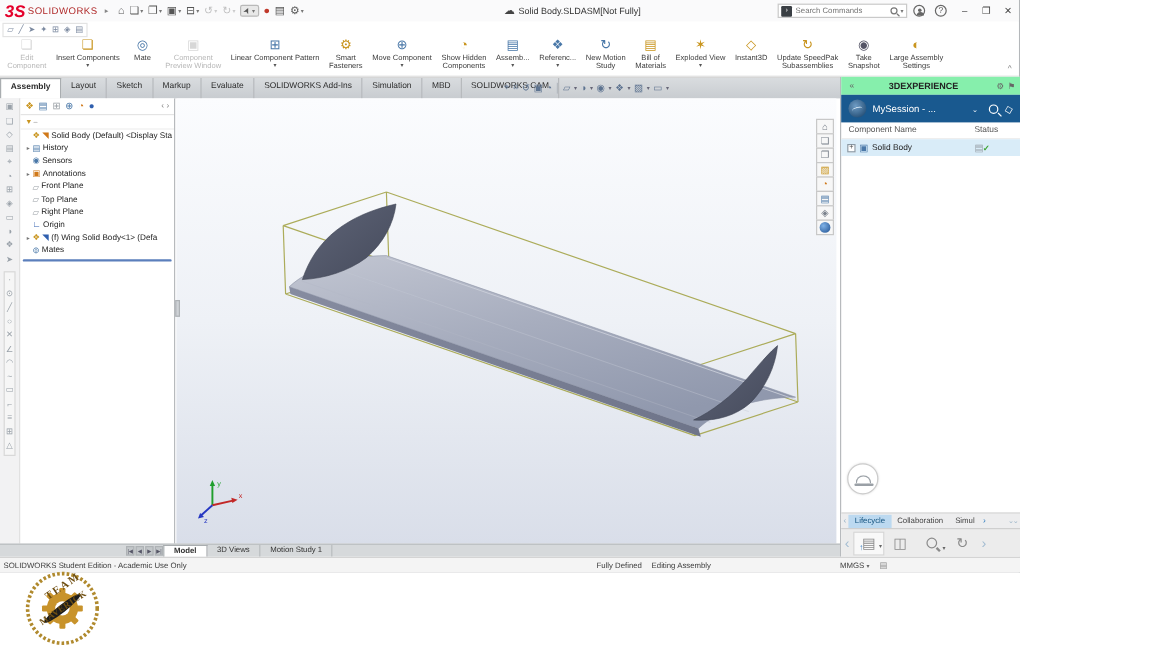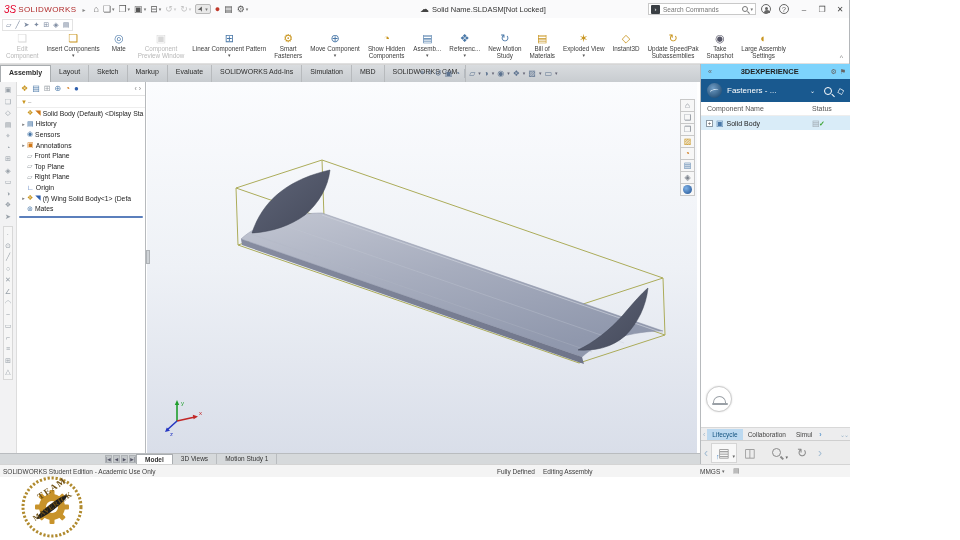--- a/index.html
+++ b/index.html
@@ -1,20 +1,20 @@
 <!DOCTYPE html>
 <html><head>
 <meta charset="utf-8">
 <style>
 *{margin:0;padding:0;box-sizing:border-box}
 html,body{width:960px;height:540px;background:#fff;font-family:"Liberation Sans",sans-serif;overflow:hidden;position:relative}
 .window{position:absolute;left:0;top:0;width:850px;height:477px;background:#fff;border-right:1px solid #b4b7ba;border-bottom:1px solid #b4b7ba;color:#333}
 
 .titlebar{position:absolute;top:0;left:0;right:0;height:18px;background:#fafafb;display:flex;align-items:center;font-size:8px}
-.logo-mark{color:#e4002b;font-weight:normal;font-style:italic;font-size:10px;margin:0 2px 0 4px}
+.logo-mark{color:#e4002b;font-weight:bold;font-style:italic;font-size:14px;margin:0 2px 0 4px}
 .logo-text{color:#b02a2a;font-weight:normal;font-size:8px;letter-spacing:.4px}
 .tb-exp{color:#888;font-size:6px;margin:0 6px}
 .qa{color:#555;font-size:9px;margin:0 2px;display:inline-flex;align-items:center}
 .qa .car{font-size:5px;color:#777;margin-left:1px}
 .qa.dis{opacity:.35}
 .qa.sel{border:1px solid #b9b9b9;background:#e8e8e8;padding:0 2px;border-radius:2px}
 .doc-title{position:absolute;left:420px;top:4px;display:flex;align-items:center;font-size:7.5px;color:#333}
 .doc-title .cl{font-size:9px;color:#444;margin-right:3px}
 .searchbox{position:absolute;left:648px;top:3px;width:108px;height:12px;border:1px solid #c9c9c9;background:#fff;display:flex;align-items:center;padding:0 2px}
 .sw-badge{width:9px;height:9px;background:#3a3f44;color:#fff;font-size:6px;display:flex;align-items:center;justify-content:center;border-radius:1px;margin-right:3px}
@@ -63,21 +63,21 @@
 
 .gfx{position:absolute;left:147px;top:0;width:550px;height:371px;background:linear-gradient(180deg,#fbfcfe 0%,#eef1f6 50%,#d9dee9 100%);overflow:hidden}
 .gfx svg.model{position:absolute;left:0;top:0}
 .vtools{position:absolute;right:2px;top:18px;display:flex;flex-direction:column}
 .vt{width:15px;height:13px;background:rgba(247,247,247,.95);border:1px solid #c8c8c8;margin-top:-1px;display:flex;align-items:center;justify-content:center;font-size:8px;color:#7b828c}
 .vt.globe span{width:9px;height:9px;border-radius:50%;background:radial-gradient(circle at 35% 35%,#7fb2e8,#1e4f8f);display:block}
 .triad{position:absolute;left:14px;bottom:16px}
 .splitgrab{position:absolute;left:146px;top:168px;width:4px;height:14px;background:#cfd3d7;border:1px solid #aeb2b6}
 
 .rpanel{position:absolute;left:700px;top:64px;width:150px;height:400px;background:#fff;border-left:1px solid #b7babd;font-size:7px}
-.phead{height:15px;background:#7dd3fc;display:flex;align-items:center;padding:0 4px;font-size:7.5px}
+.phead{height:15px;background:#86efac;display:flex;align-items:center;padding:0 4px;font-size:7.5px}
 .phead .t{flex:1;text-align:center;font-weight:bold;color:#222}
 .phead .s{color:#666;font-size:7px;margin-left:3px}
 .sessionbar{height:23px;background:#19598f;display:flex;align-items:center;padding:0 6px;color:#fff}
 .compass{width:15px;height:15px;border-radius:50%;background:radial-gradient(circle at 40% 35%,#6f9cc4,#123c63);position:relative;margin-right:5px}
 .compass:after{content:"";position:absolute;left:3px;top:6px;width:9px;height:4px;border-radius:50%;border-top:1.5px solid #cfe3f3;transform:rotate(-15deg)}
 .sessionbar .nm{font-size:8px;flex:1}
 .sessionbar .ch{font-size:6px;margin:0 4px}
 .wmag{width:8px;height:8px;border:1.4px solid #fff;border-radius:50%;position:relative;margin:0 5px}
 .wmag:after{content:"";position:absolute;width:4px;height:1.4px;background:#fff;left:6px;top:7px;transform:rotate(45deg)}
 .tagic{font-size:9px;transform:rotate(-15deg)}
@@ -169,21 +169,21 @@
       </span>
     <span class="qa">
         <span>▤</span>
       </span>
     <span class="qa">
         <span>⚙</span>
         <span class="car">▾</span>
       </span>
     <div class="doc-title">
       <span class="cl">☁</span>
-      <span>Solid Name.SLDASM[Not Locked]</span>
+      <span>Solid Body.SLDASM[Not Fully]</span>
     </div>
     <div class="searchbox">
       <span class="sw-badge">›</span>
       <input placeholder="Search Commands" style="">
       <span class="mag"></span>
       <span style="font-size:5px;color:#777">▾</span>
     </div>
     <div class="win-ctrl">
       <span class="user-circ"></span>
       <span class="help-circ">?</span>
@@ -504,21 +504,21 @@
 
   <div class="rpanel">
     <div class="phead">
       <span class="s">«</span>
       <span class="t">3DEXPERIENCE</span>
       <span class="s">⚙</span>
       <span class="s">⚑</span>
     </div>
     <div class="sessionbar">
       <span class="compass"></span>
-      <span class="nm">Fasteners - ...</span>
+      <span class="nm">MySession - ...</span>
       <span class="ch">⌄</span>
       <span class="wmag"></span>
       <span class="tagic">◇</span>
     </div>
     <div class="thead">
       <span class="c1">Component Name</span>
       <span class="c2">Status</span>
     </div>
     <div class="prow">
       <span class="expbox">+</span>

